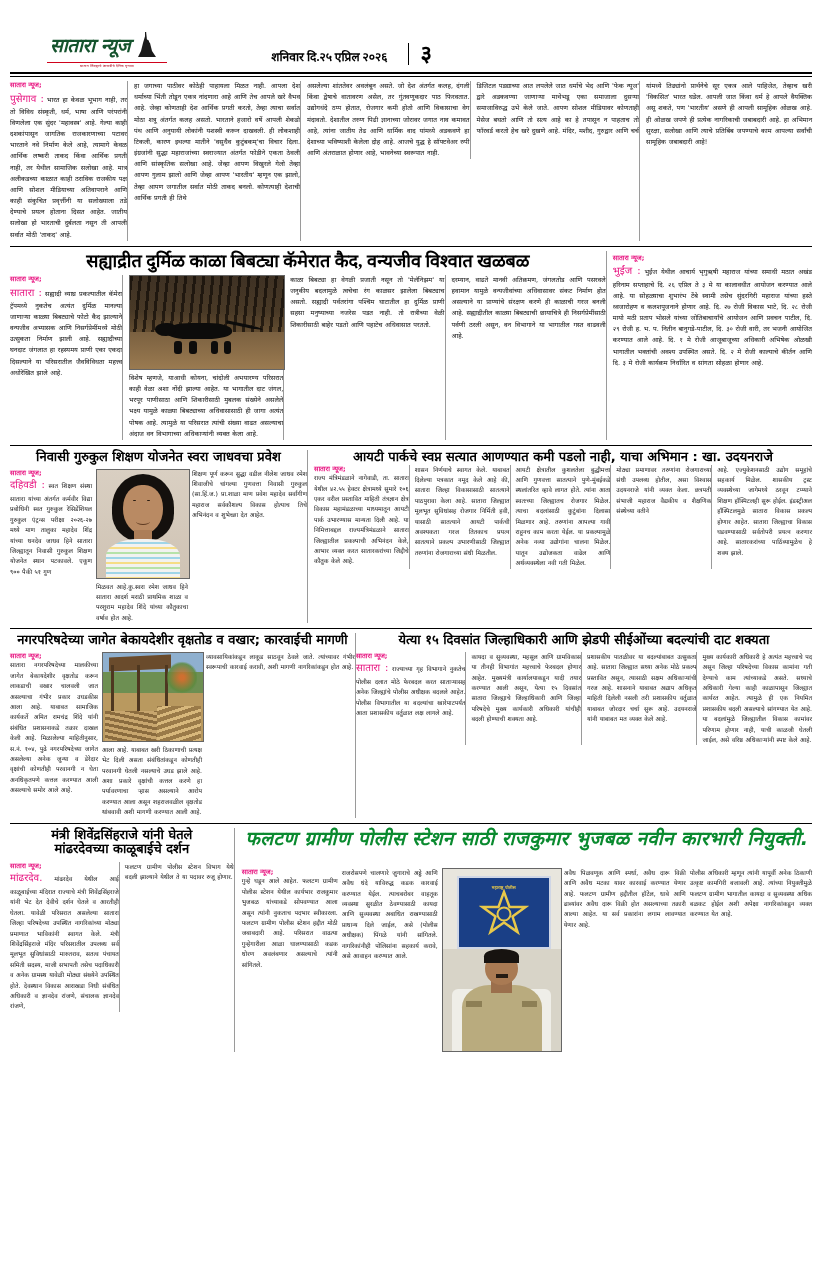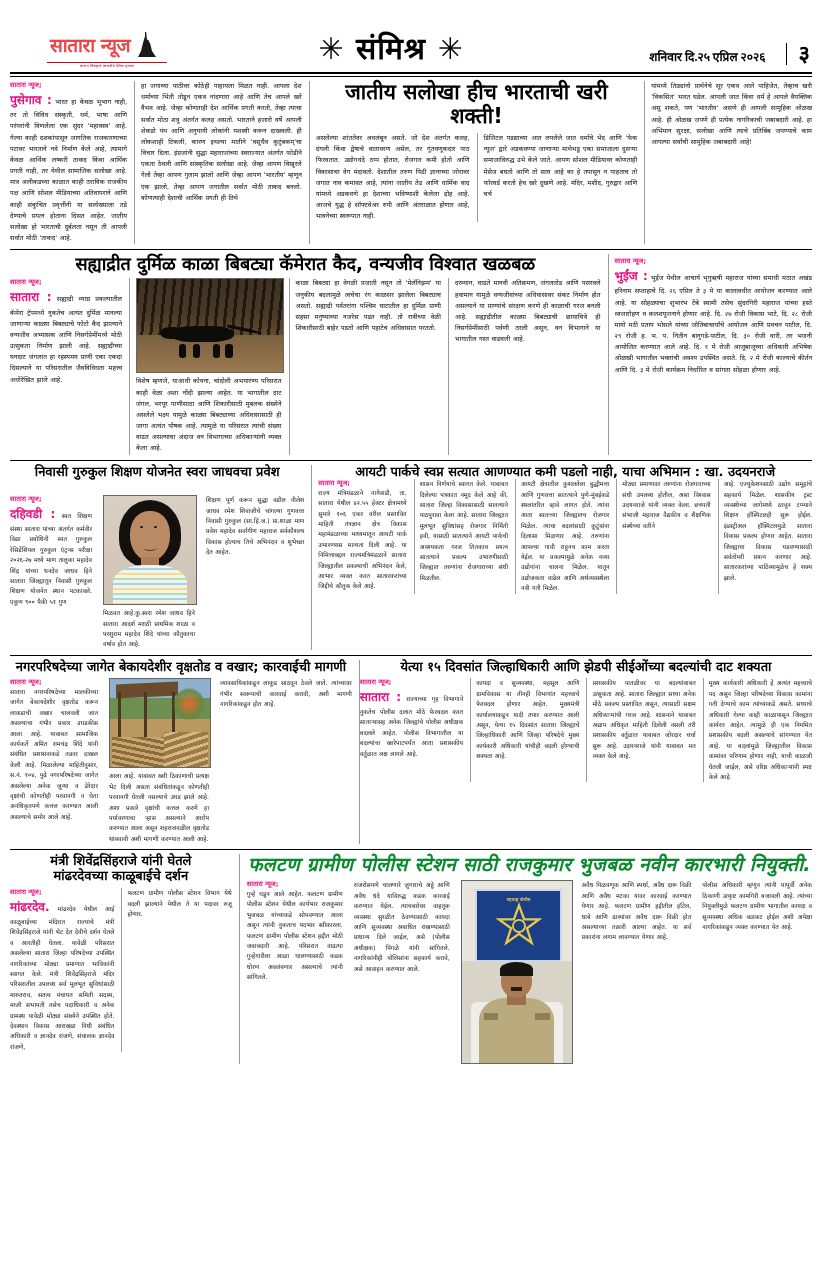--- a/index.html
+++ b/index.html
@@ -8,54 +8,54 @@
     font-family:"Liberation Sans","DejaVu Sans",sans-serif;
     color:#000;
   }
   .page{width:822px;height:1276px;position:relative;box-sizing:border-box;padding:6px 10px;}
 
   
   .masthead{display:flex;align-items:flex-end;height:56px;padding:6px 2px 2px 2px;}
   .logo-wrap{width:190px;display:flex;flex-direction:column;align-items:center;}
   .logo-row{display:flex;align-items:center;justify-content:center;}
   .logo-txt{
-    font-family:"DejaVu Sans",sans-serif;font-weight:bold;
-    color:#ef4444;font-size:19px;letter-spacing:-0.5px;line-height:1;
+    font-family:"DejaVu Sans",sans-serif;font-weight:bold;font-style:italic;
+    color:#14532d;font-size:19px;letter-spacing:-0.5px;line-height:1;
   }
   .logo-emblem{width:30px;height:30px;margin:0 2px;position:relative;}
   .logo-sub{font-size:3.4px;color:#b00018;letter-spacing:.2px;margin-top:1px;
     font-family:"DejaVu Sans",sans-serif;border-top:1px solid #d0021b;padding-top:.5px;width:120px;text-align:center;}
   .mast-center{flex:1;text-align:center;}
   .mast-title{font-family:"DejaVu Sans",sans-serif;font-weight:bold;font-size:30px;letter-spacing:1px;}
   .mast-right{width:230px;display:flex;align-items:flex-end;justify-content:flex-end;gap:10px;padding-bottom:3px;}
   .mast-date{font-family:Liberation Serif, serif;font-size:12px;font-weight:bold;padding-right:10px;}
   .mast-pageno{font-family:"DejaVu Sans",sans-serif;font-size:22px;font-weight:bold;border-left:1.5px solid #000;padding-left:12px;line-height:1;}
 
   .rule-thick{border-top:2px solid #000;border-bottom:1px solid #000;height:2px;margin:2px 0 4px 0;}
   .rule-med{border-top:1.6px solid #000;margin:5px 0 4px 0;}
 
   
   .band{position:relative;}
   .hl{
     font-family:"DejaVu Sans",sans-serif;font-weight:bold;
     text-align:center;line-height:1.12;
   }
   .hl-xl{font-size:21px;}
-  .hl-lg{font-size:18px;}
+  .hl-lg{font-size:18px;font-family:Liberation Serif, serif;}
   .hl-md{font-size:13px;}
   .hl-sm{font-size:13px;}
   .hl-green{color:#0a8a2f;font-size:19px;font-style:italic;letter-spacing:.3px;}
   .hl-blue-box{background:#1b3a7a;color:#fff;font-size:11.5px;padding:3px 4px;line-height:1.3;text-align:center;}
 
-  .cols{display:flex;gap:7px;}
+  .cols{display:flex;}
   .col{flex:1;min-width:0;}
   .vsep{border-left:1px solid #9a9a9a;}
 
   .src{color:#e8117f;font-size:6.6px;font-weight:bold;font-family:"DejaVu Sans",sans-serif;line-height:1.3;}
-  .dline{color:#e8117f;font-size:12px;font-weight:bold;font-family:"DejaVu Sans",sans-serif;}
+  .dline{color:#e8117f;font-size:10px;font-weight:normal;font-family:"DejaVu Sans",sans-serif;}
 
   .body-txt{
     font-family:"DejaVu Sans",sans-serif;
     font-size:6.5px;line-height:1.72;text-align:justify;
     color:#111;word-spacing:.5px;
   }
   .body-txt.tight{font-size:6.2px;line-height:1.68;}
 
   
   .photo{position:relative;overflow:hidden;border:1px solid #666;}
@@ -119,41 +119,37 @@
         <span class="logo-emblem">
           <svg viewBox="0 0 30 30" width="30" height="30" aria-hidden="true">
             <path d="M14 2 L15 9 L18 12 L20 20 L24 26 L6 26 L9 20 L11 12 Z" fill="#1a1a1a"></path>
             <circle cx="14.5" cy="11" r="2.6" fill="#1a1a1a"></circle>
             <rect x="13" y="1" width="1.2" height="6" fill="#1a1a1a"></rect>
           </svg>
         </span>
       </div>
       <div class="logo-sub">सातारा जिल्ह्याचे आघाडीचे दैनिक वृत्तपत्र</div>
     </div>
-    <div class="mast-center">
-      <div class="mast-title">✳ संमिश्र ✳</div>
-    </div>
     <div class="mast-right">
       <span class="mast-date">शनिवार दि.२५ एप्रिल २०२६</span>
       <span class="mast-pageno">३</span>
     </div>
   </div>
   <div class="rule-thick"></div>
 
   <div class="band">
     <div class="cols">
       <div class="col" style="max-width:117px">
         <div class="src">सातारा न्यूज;</div>
         <div class="body-txt"><span class="dline">पुसेगाव :</span> <span>भारत हा केवळ भूभाग नाही, तर तो विविध संस्कृती, धर्म, भाषा आणि परंपरांनी विणलेला एक सुंदर 'महावस्त्र' आहे. गेल्या काही दशकांपासून जागतिक राजकारणाच्या पटावर भारताने नवे निर्माण केले आहे, त्यामागे केवळ आर्थिक लष्करी ताकद किंवा आर्थिक प्रगती नाही, तर येथील सामाजिक सलोखा आहे. मात्र अलीकडच्या काळात काही ठराविक राजकीय पक्ष आणि सोशल मीडियाच्या अतिवापराने आणि काही संकुचित प्रवृत्तींनी या सलोख्याला तडे देण्याचे प्रयत्न होताना दिसत आहेत. जातीय सलोखा हो भारताची दुर्बलता नसून ती आपली सर्वात मोठी 'ताकद' आहे.</span></div>
       </div>
       <div class="col vsep" style="padding-left:6px">
         <div class="body-txt">हा जगाच्या पाठीवर कोठेही पाहायला मिळत नाही. आपला देश धर्माच्या भिंती तोडून एकत्र नांदणारा आहे आणि तेच आपले खरे वैभव आहे. जेव्हा कोणताही देश आर्थिक प्रगती करतो, तेव्हा त्याचा सर्वात मोठा शत्रू अंतर्गत कलह असतो. भारताने हजारो वर्षे आपली शेकडो पंथ आणि अनुयायी लोकांनी यशस्वी करून दाखवली. ही लोकशाही टिकली, कारण इथल्या मातीने 'वसुधैव कुटुंबकम्'चा विचार दिला. इंग्रजांनी सुद्धा महाराजांच्या स्वराज्यात अंतर्गत फोडीने एकता ठेवली आणि सांस्कृतिक सलोखा आहे. जेव्हा आपण विखुरले गेलो तेव्हा आपण गुलाम झालो आणि जेव्हा आपण 'भारतीय' म्हणून एक झालो, तेव्हा आपण जगातील सर्वात मोठी ताकद बनलो. कोणत्याही देशाची आर्थिक प्रगती ही तिथे</div>
       </div>
       <div class="col vsep" style="flex:2;padding-left:6px">
-        <div class="hl hl-xl" style="margin:0 0 5px 0">जातीय सलोखा हीच भारताची खरी शक्ती!</div>
         <div class="cols">
           <div class="col">
             <div class="body-txt">असलेल्या शांततेवर अवलंबून असते. जो देश अंतर्गत कलह, दंगली किंवा द्वेषाचे वातावरण असेल, तर गुंतवणूकदार पाठ फिरवतात. उद्योगधंदे ठप्प होतात, रोजगार कमी होतो आणि विकासाचा वेग मंदावतो. देशातील तरुण पिढी ज्ञानाच्या जोरावर जगात नाव कमावत आहे, त्यांना जातीय तेढ आणि धार्मिक वाद यांमध्ये अडकवणे हा देशाच्या भविष्याशी केलेला द्रोह आहे. आजचे युद्ध हे सॉफ्टवेअर रुपी आणि अंतराळात होणार आहे, भावनेच्या स्वरूपात नाही.</div>
           </div>
           <div class="col vsep" style="padding-left:6px">
             <div class="body-txt">डिजिटल पडद्याच्या आत लपलेले जात धर्माचे भेद आणि 'फेक न्यूज' द्वारे अडकवण्या जाणाऱ्या माथेभडू एका समाजाला दुसऱ्या समाजाविरुद्ध उभे केले जाते. आपण सोशल मीडियावर कोणताही मेसेज बघतो आणि तो सत्य आहे का हे तपासून न पाहताच तो फॉरवर्ड करतो हेच खरे दुखणे आहे. मंदिर, मशीद, गुरुद्वार आणि चर्च</div>
           </div>
         </div>
       </div>
       <div class="col vsep" style="padding-left:6px">
@@ -200,21 +196,21 @@
     <div class="col vsep" style="flex:1.02;padding-left:6px">
       <div class="src" style="margin-top:3px">सातारा न्यूज;</div>
       <div class="body-txt"><span class="dline">भुईंज :</span> <span>भुईंज येथील आचार्य भृगुऋषी महाराज यांच्या समाधी मठात अखंड हरिनाम सप्ताहाचे दि. २६ एप्रिल ते ३ मे या कालावधीत आयोजन करण्यात आले आहे. या सोहळ्याचा शुभारंभ टेंबे स्वामी तसेच सुंदरगिरी महाराज यांच्या हस्ते ध्वजारोहण व कलशपूजनाने होणार आहे. दि. २७ रोजी विकास भाटे, दि. २८ रोजी मायो मठी प्रताप भोसले यांच्या जोतिबाचार्यांचे आयोजन आणि प्रवचन पाटील, दि. २९ रोजी ह. भ. प. नितीन बानुगडे-पाटील, दि. ३० रोजी वारी, तर भजनी आयोजित करण्यात आले आहे. दि. १ मे रोजी आजूबाजूच्या अधिकारी अभिषेक ओळखी भागातील भक्तांची अवश्य उपस्थित असते. दि. २ मे रोजी काल्याचे कीर्तन आणि दि. ३ मे रोजी कार्यक्रम निर्धारित व सांगता सोहळा होणार आहे.</span></div>
     </div>
   </div>
 
   <div class="rule-med"></div>
 
   <div class="cols">
     <div class="col" style="flex:1.55">
-      <div class="hl hl-md" style="margin-bottom:16px">निवासी गुरुकुल शिक्षण योजनेत स्वरा जाधवचा प्रवेश</div>
+      <div class="hl hl-md" style="margin-bottom:4px">निवासी गुरुकुल शिक्षण योजनेत स्वरा जाधवचा प्रवेश</div>
       <div class="cols">
         <div class="col" style="max-width:82px">
           <div class="src">सातारा न्यूज;</div>
           <div class="body-txt tight"><span class="dline">दहिवडी :</span> <span>स्वत शिक्षण संस्था सातारा यांच्या अंतर्गत कर्मवीर विद्या प्रबोधिनी स्वत गुरुकुल रेसिडेंशियल गुरुकुल एंट्रन्स परीक्षा २०२६-२७ मध्ये माण तालुका महादेव शिंद्र यांच्या धनदेव जाधव हिने सातारा जिल्ह्यातून निवासी गुरुकुल शिक्षण योजनेत स्थान पटकावले. एकूण ९०० पैकी ५१ गुण</span></div>
         </div>
         <div class="col" style="max-width:92px;padding-left:4px">
           <div class="photo ph-girl" style="width:100%;height:108px;">
             <div class="hair"></div>
             <div class="face">
               <div class="eye" style="left:26%"></div>
@@ -318,21 +314,21 @@
           <div class="src">सातारा न्यूज;</div>
           <div class="body-txt tight"><span class="dline">मांढरदेव.</span> <span>मांढरदेव येथील आई काळूबाईच्या मंदिरात राज्याचे मंत्री शिवेंद्रसिंहराजे यांनी भेट देत देवीचे दर्शन घेतले व आरतीही घेतला. यावेळी परिसरात असलेल्या सातारा जिल्हा परिषदेच्या उपस्थित नागरिकांच्या मोठ्या प्रमाणात भाविकांनी स्वागत केले. मंत्री शिवेंद्रसिंहराजे मंदिर परिसरातील उपलब्ध सर्व मूलभूत सुविधांसाठी मारुतराव, सतत्व पंचायत समिती सदस्य, माजी सभापती तसेच पदाधिकारी व अनेक ग्रामस्थ यावेळी मोठ्या संख्येने उपस्थित होते. देवस्थान विकास आराखडा निधी संबंधित अधिकारी व ज्ञानदेव रांजणे, संचालक ज्ञानदेव रांजणे,</span></div>
         </div>
         <div class="col vsep" style="padding-left:5px">
           <div class="body-txt tight">फलटण ग्रामीण पोलीस स्टेशन विभाग येथे बदली झाल्याने येथील ते या पदावर रुजू होणार.</div>
         </div>
       </div>
     </div>
 
     <div class="col vsep" style="flex:2.6;padding-left:7px">
-      <div class="hl hl-green" style="margin-bottom:5px">फलटण ग्रामीण पोलीस स्टेशन साठी राजकुमार भुजबळ नवीन कारभारी नियुक्ती.</div>
+      <div class="hl hl-green" style="margin-bottom:19px">फलटण ग्रामीण पोलीस स्टेशन साठी राजकुमार भुजबळ नवीन कारभारी नियुक्ती.</div>
       <div class="cols">
         <div class="col" style="max-width:96px">
           <div class="src">सातारा न्यूज;</div>
           <div class="body-txt tight">गुन्हे घडून आले आहेत.
 फलटण ग्रामीण पोलीस स्टेशन येथील कार्यभार राजकुमार भुजबळ यांच्याकडे सोपवण्यात आला असून त्यांनी नुकताच पदभार स्वीकारला. फलटण ग्रामीण पोलीस स्टेशन हद्दीत मोठी जबाबदारी आहे. परिसरात वाढत्या गुन्हेगारीला आळा घालण्यासाठी कडक धोरण अवलंबणार असल्याचे त्यांनी सांगितले.</div>
         </div>
         <div class="col" style="max-width:96px;padding-left:4px">
           <div class="body-txt tight">राजरोसपणे चालणारे जुगाराचे अड्डे आणि अवैध धंदे याविरुद्ध कडक कारवाई करण्यात येईल. त्याचबरोबर वाहतूक व्यवस्था सुरळीत ठेवण्यासाठी कायदा आणि सुव्यवस्था अबाधित राखण्यासाठी प्राधान्य दिले जाईल, असे (पोलीस अधीक्षक) पिंगळे यांनी सांगितले. नागरिकांनीही पोलिसांना सहकार्य करावे, असे आवाहन करण्यात आले.</div>
         </div>
         <div class="col" style="max-width:118px;padding-left:4px">

